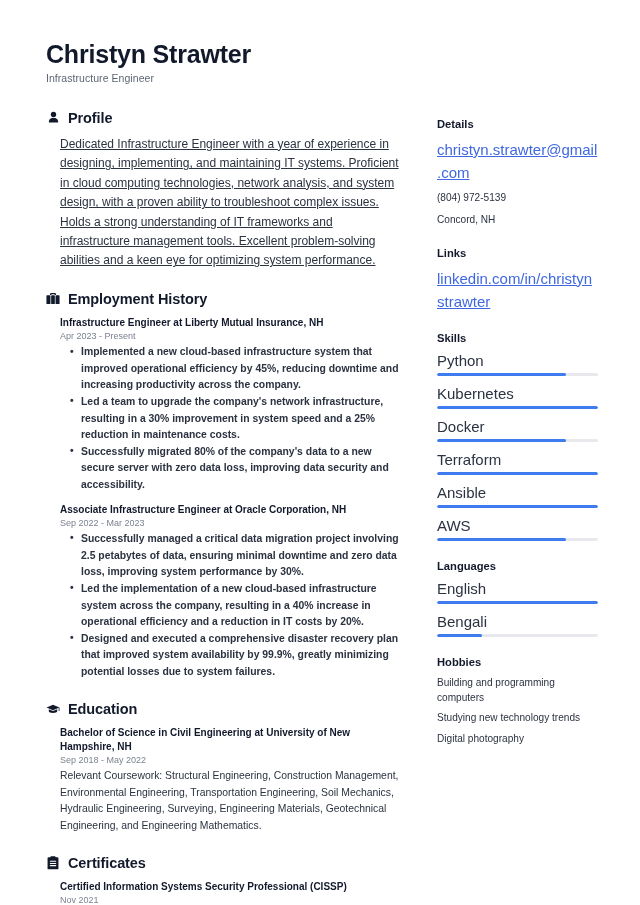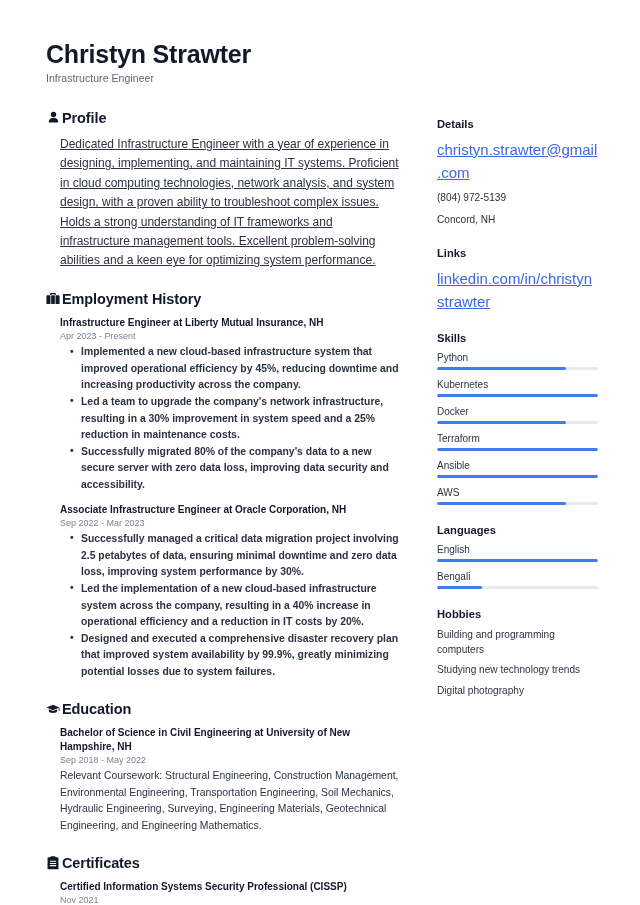--- a/index.html
+++ b/index.html
@@ -46,21 +46,21 @@
     gap: 36px;
   }
   .main-col { width: 355px; flex: none; }
   .side-col { width: 161px; flex: none; padding-top: 8px; }
 
   
   .section { margin-bottom: 20px; }
   .section-head {
     display: flex;
     align-items: center;
-    gap: 2px;
+    gap: 8px;
     margin-bottom: 9px;
   }
   .section-icon {
     width: 14px;
     height: 15px;
     flex: none;
     display: flex;
     align-items: center;
     justify-content: center;
     color: #12192b;
@@ -148,21 +148,21 @@
   }
   .hobby-item {
     font-size: 10.1px;
     line-height: 1.45;
     color: #2b3240;
     margin-bottom: 6px;
   }
 
   .skill { margin-bottom: 9px; }
   .skill-label {
-    font-size: 10px;
+    font-size: 15px;
     color: #2b3240;
     margin-bottom: 4px;
   }
   .skill-track {
     width: 100%;
     height: 3px;
     background: #e7e9ec;
     border-radius: 2px;
     overflow: hidden;
   }

